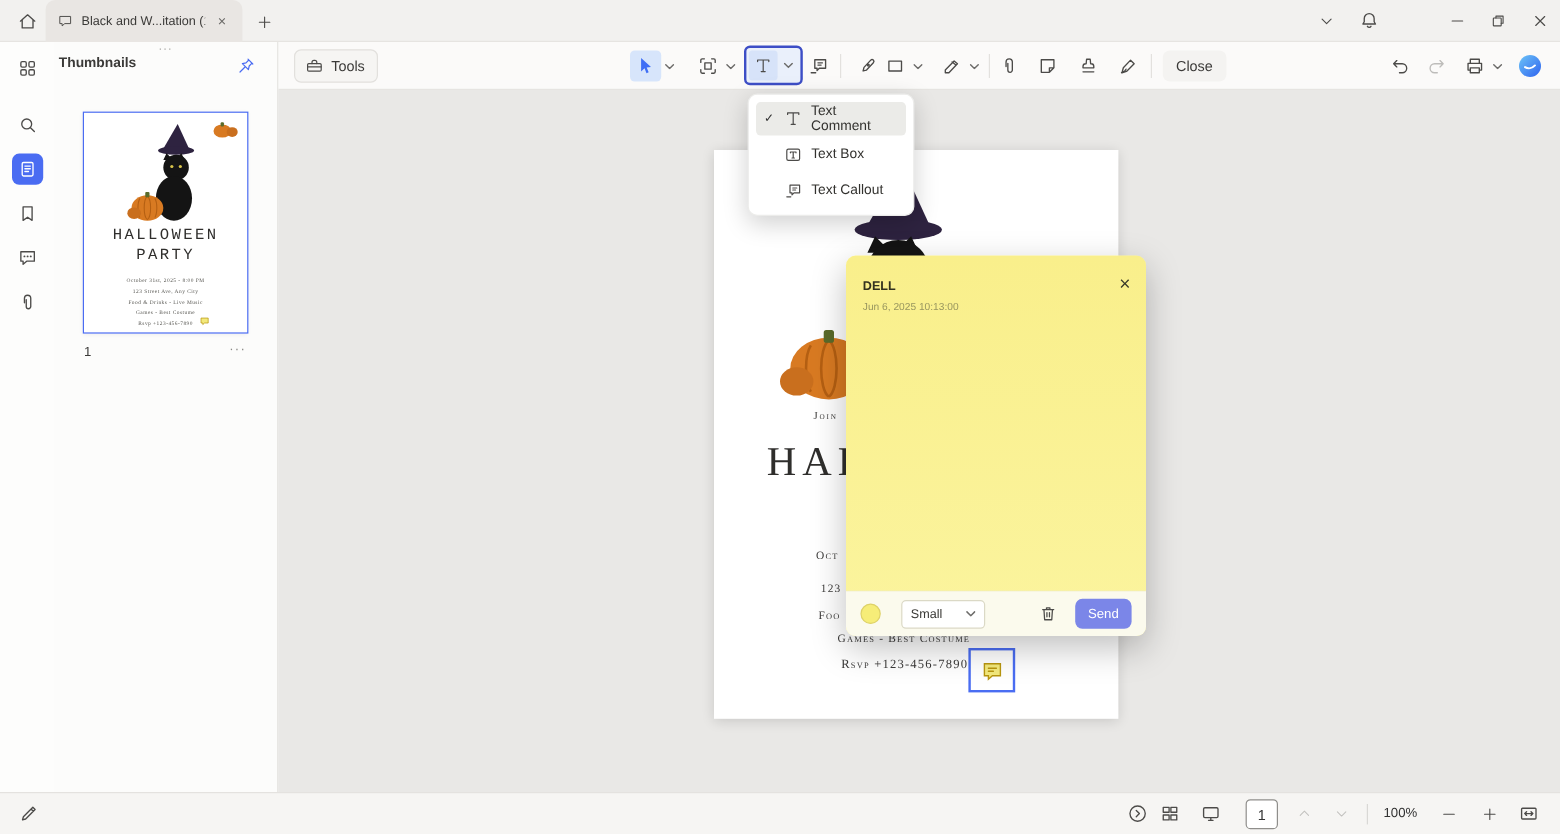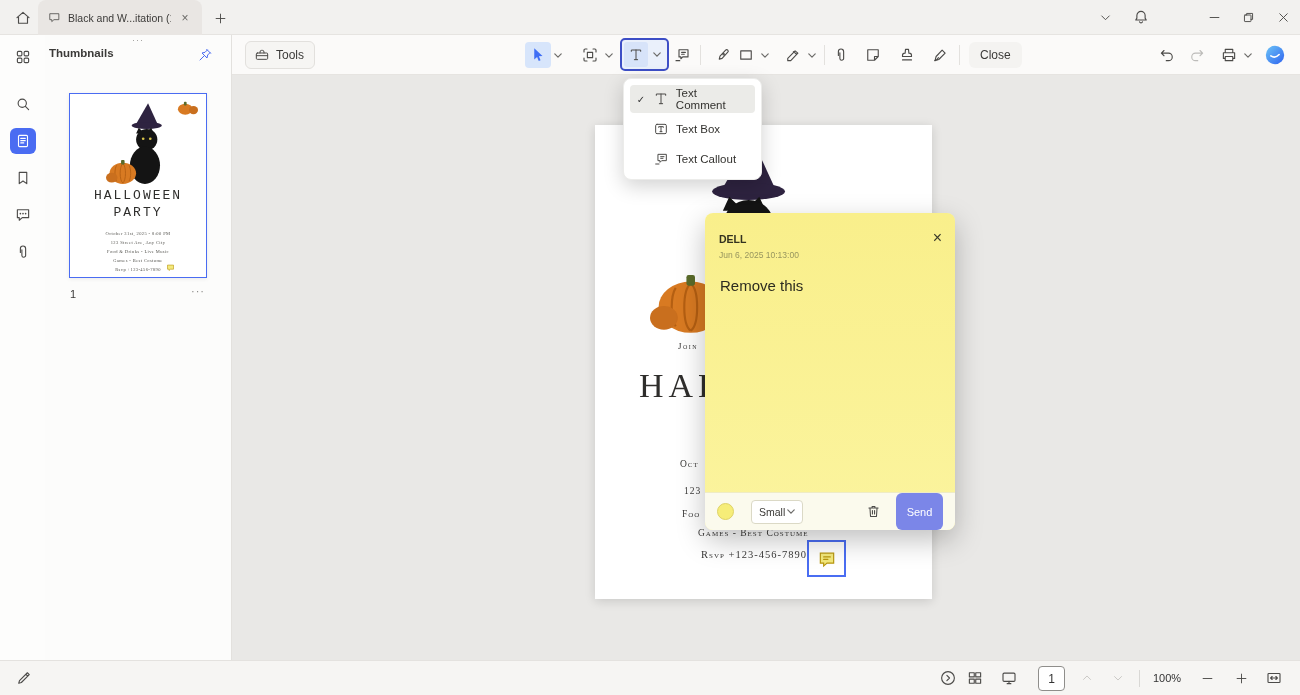--- a/index.html
+++ b/index.html
@@ -94,24 +94,24 @@
   .anno-ic{width:20px}
 
   
   .note{position:absolute;left:705px;top:213px;width:250px;height:317px;background:linear-gradient(180deg,#f9ef8b 0%,#fbf49e 100%);border-radius:8px;box-shadow:0 10px 28px rgba(0,0,0,.25);z-index:40}
   .note-author{position:absolute;left:14px;top:20px;font-size:10.5px;font-weight:700;color:#33321f}
   .note-date{position:absolute;left:14px;top:37px;font-size:8.5px;color:#98965f}
   .note-close{position:absolute;right:13px;top:17px;font-size:16px;color:#3a3a2a;line-height:1;cursor:default}
   .note-body{position:absolute;left:15px;top:64px;right:12px;font-size:15px;color:#2c2b20}
   .note-footer{position:absolute;left:0;right:0;bottom:0;height:38px;background:#fbfaed;border-top:1px solid #efecc4;border-radius:0 0 8px 8px;display:flex;align-items:center;padding:0 12px}
   .color-dot{width:17px;height:17px;border-radius:50%;background:#f6ed78;border:1px solid #ded267}
-  .size-select{margin-left:17px;width:52px;height:24px;background:#fff;border:1px solid #dbd9c6;border-radius:4px;display:flex;align-items:center;justify-content:space-between;padding:0 7px;font-size:10.5px;color:#3a3936}
+  .size-select{margin-left:17px;width:70px;height:24px;background:#fff;border:1px solid #dbd9c6;border-radius:4px;display:flex;align-items:center;justify-content:space-between;padding:0 7px;font-size:10.5px;color:#3a3936}
   .size-select svg{width:8px;height:5px;stroke:#6d6c6a;stroke-width:1.5;fill:none;stroke-linecap:round}
   .trash-btn{margin-left:auto;width:20px;height:20px;display:flex;align-items:center;justify-content:center}
-  .send-btn{margin-left:13px;width:47px;height:37px;background:#7b86e8;border-radius:6px;color:#fff;font-size:11px;display:flex;align-items:center;justify-content:center}
+  .send-btn{margin-left:13px;width:47px;height:25px;background:#7b86e8;border-radius:6px;color:#fff;font-size:11px;display:flex;align-items:center;justify-content:center}
 
   
   .bottombar{position:absolute;left:0;top:660px;width:1300px;height:35px;background:#f6f5f3;border-top:1px solid #e4e2df;z-index:25}
   .bb-btn{position:absolute;top:4px;width:26px;height:26px;display:flex;align-items:center;justify-content:center;border-radius:4px}
   .bb-pen{left:11px}
   .bb-expand{left:935px}.bb-grid{left:962px}.bb-monitor{left:996px}
   .page-input{position:absolute;left:1038px;top:5px;width:27px;height:25px;border:1px solid #8f8e8b;border-radius:4px;background:#fff;text-align:center;font-size:12px;color:#333;font-family:"Liberation Sans",sans-serif}
   .bb-up{left:1074px}.bb-down{left:1105px}
   .bb-up .ic,.bb-down .ic{stroke:#c3c2bf}
   .bb-sep{position:absolute;left:1139px;top:9px;width:1px;height:17px;background:#d9d8d5}
@@ -522,21 +522,20 @@
           <path d="M8 9.5h8M8 12.5h5" stroke="#b8960f" stroke-width="1.4" fill="none" stroke-linecap="round"></path>
         </svg>
     </span>
   </div>
 </div>
 
 <div class="note">
   <div class="note-author">DELL</div>
   <div class="note-date">Jun 6, 2025 10:13:00</div>
   <div class="note-close">×</div>
-  <div class="note-body">Remove this</div>
   <div class="note-footer">
     <span class="color-dot"></span>
     <div class="size-select">
       <span>Small</span>
       <svg viewBox="0 0 10 6">
           <path d="M1 1l4 4 4-4"></path>
         </svg>
     </div>
     <div class="trash-btn">
       <span>

